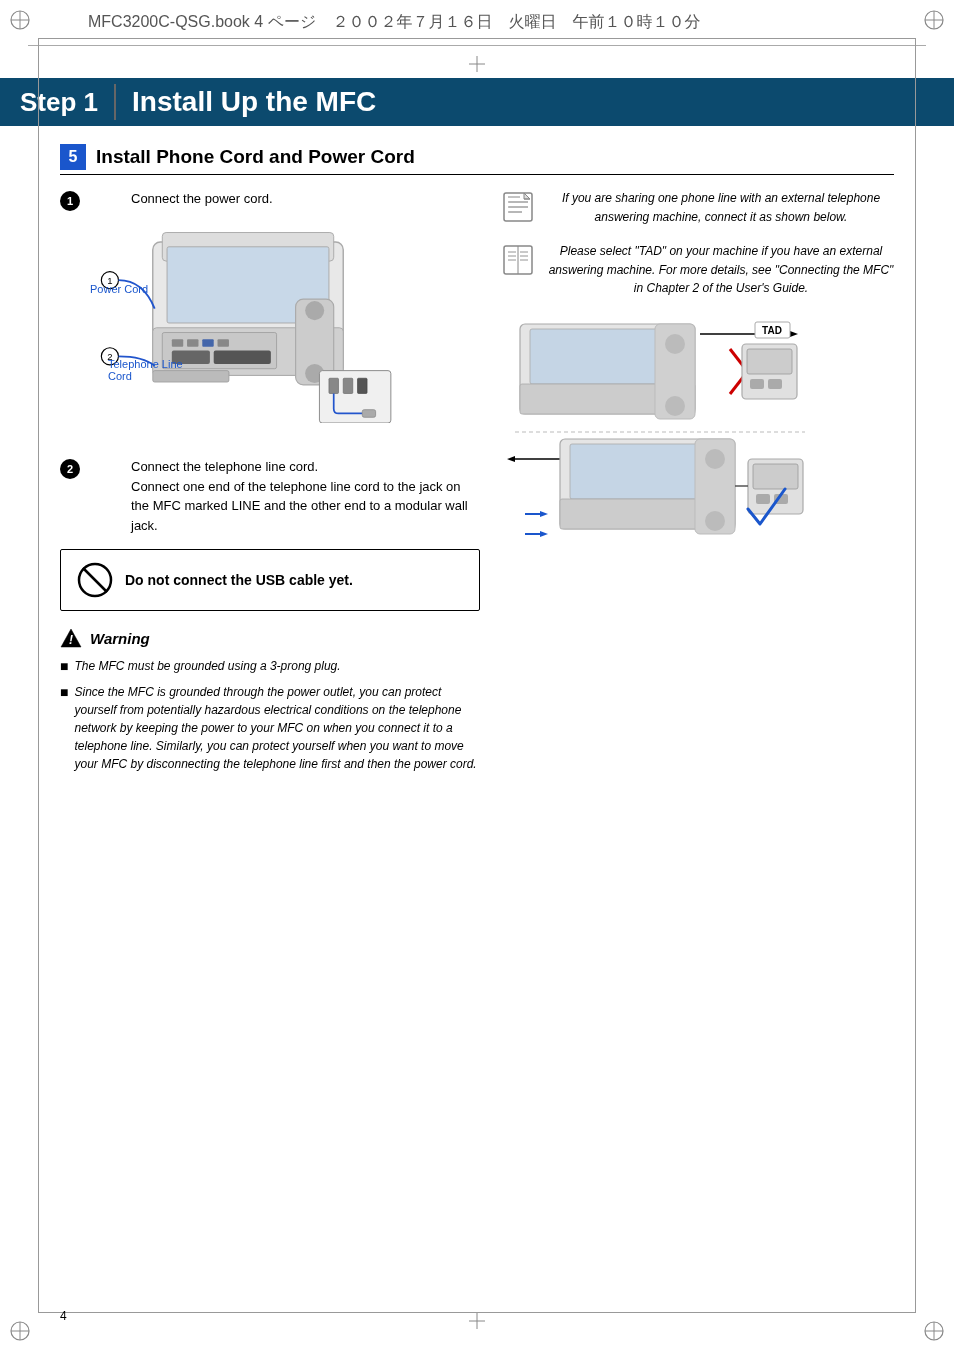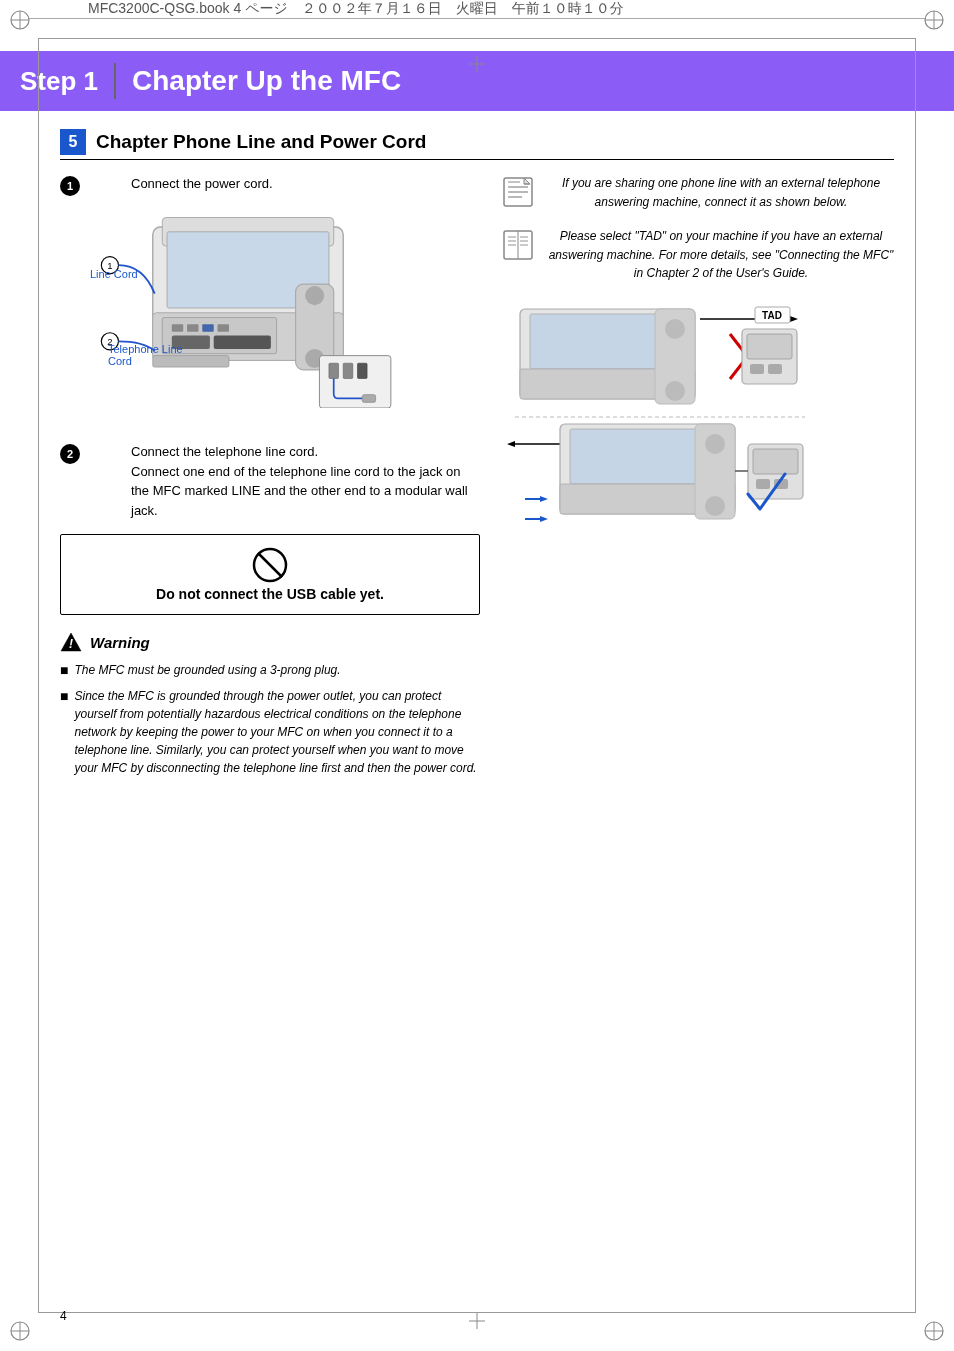--- a/index.html
+++ b/index.html
@@ -19,22 +19,22 @@
       width: 24px;
       height: 24px;
       display: flex;
       align-items: center;
       justify-content: center;
     }
     .reg-mark svg { width: 22px; height: 22px; }
 
     
     .header-bar {
-      background: #8b5cf6;
-      height: 60px;
+      background: #0c4a6e;
+      height: 48px;
       display: flex;
       align-items: center;
       padding: 8px 20px;
       margin-top: 32px;
     }
     .step-label {
       color: #fff;
       font-size: 26px;
       font-weight: bold;
       margin-right: 16px;
@@ -46,23 +46,23 @@
       margin-right: 16px;
     }
     .step-title {
       color: #fff;
       font-size: 28px;
       font-weight: bold;
     }
 
     
     .file-info {
-      font-size: 14px;
+      font-size: 16px;
       color: #555;
-      padding: 0 60px;
+      padding: 12px 60px;
       border-bottom: 1px solid #aaa;
       margin: 0 28px;
     }
 
     
     .section-header {
       display: flex;
       align-items: center;
       margin: 18px 60px 14px 60px;
       border-bottom: 1.5px solid #000;
@@ -146,26 +146,25 @@
     .cord-label {
       position: absolute;
       font-size: 11px;
       color: #1a56cc;
     }
 
     
     .usb-warning {
       display: flex;
       align-items: center;
-      gap: 3px;
+      gap: 12px;
       border: 1.5px solid #000;
       padding: 12px 16px;
       margin: 14px 0;
       border-radius: 2px;
-      flex-direction: column;
     }
     .no-symbol {
       width: 36px;
       height: 36px;
       flex-shrink: 0;
     }
     .usb-warning-text {
       font-size: 14px;
       font-weight: bold;
     }
@@ -288,26 +287,26 @@
 
 <div class="border-rect border-outer"></div>
 
 <div class="file-info">
   <span>MFC3200C-QSG.book 4 ページ　２００２年７月１６日　火曜日　午前１０時１０分</span>
 </div>
 
 <div class="header-bar">
   <span class="step-label">Step 1</span>
   <div class="step-divider"></div>
-  <span class="step-title">Chapter Up the MFC</span>
+  <span class="step-title">Install Up the MFC</span>
 </div>
 
 <div class="section-header">
   <div class="section-number">5</div>
-  <span class="section-title">Chapter Phone Line and Power Cord</span>
+  <span class="section-title">Install Phone Cord and Power Cord</span>
 </div>
 
 <div class="main-content">
 
   <div class="left-column">
 
     <div class="step-item">
       <div class="circle-num">1</div>
       <div class="step-text">Connect the power cord.</div>
     </div>
@@ -355,21 +354,21 @@
         <rect x="245" y="163" width="10" height="16" rx="1" fill="#888" stroke="#666" stroke-width="0.7"></rect>
         <rect x="260" y="163" width="10" height="16" rx="1" fill="#888" stroke="#666" stroke-width="0.7"></rect>
         <rect x="275" y="163" width="10" height="16" rx="1" fill="#555" stroke="#444" stroke-width="0.7"></rect>
         <path d="M250 179 L250 195 Q250 200 255 200 L280 200" fill="none" stroke="#2255cc" stroke-width="1.8"></path>
 
         <rect x="280" y="196" width="14" height="8" rx="2" fill="#aaa" stroke="#888" stroke-width="0.8"></rect>
       </svg>
 
       
       <div class="cord-label" style="top:60px; left:2px;">
-        <span style="color:#1a56cc; font-size:11px;">Line Cord</span>
+        <span style="color:#1a56cc; font-size:11px;">Power Cord</span>
       </div>
 
       
       <div class="cord-label" style="top:135px; left:20px;">
         <span style="color:#1a56cc; font-size:11px;">Telephone Line<br>Cord</span>
       </div>
     </div>
 
     <div class="step-item">
       <div class="circle-num">2</div>

